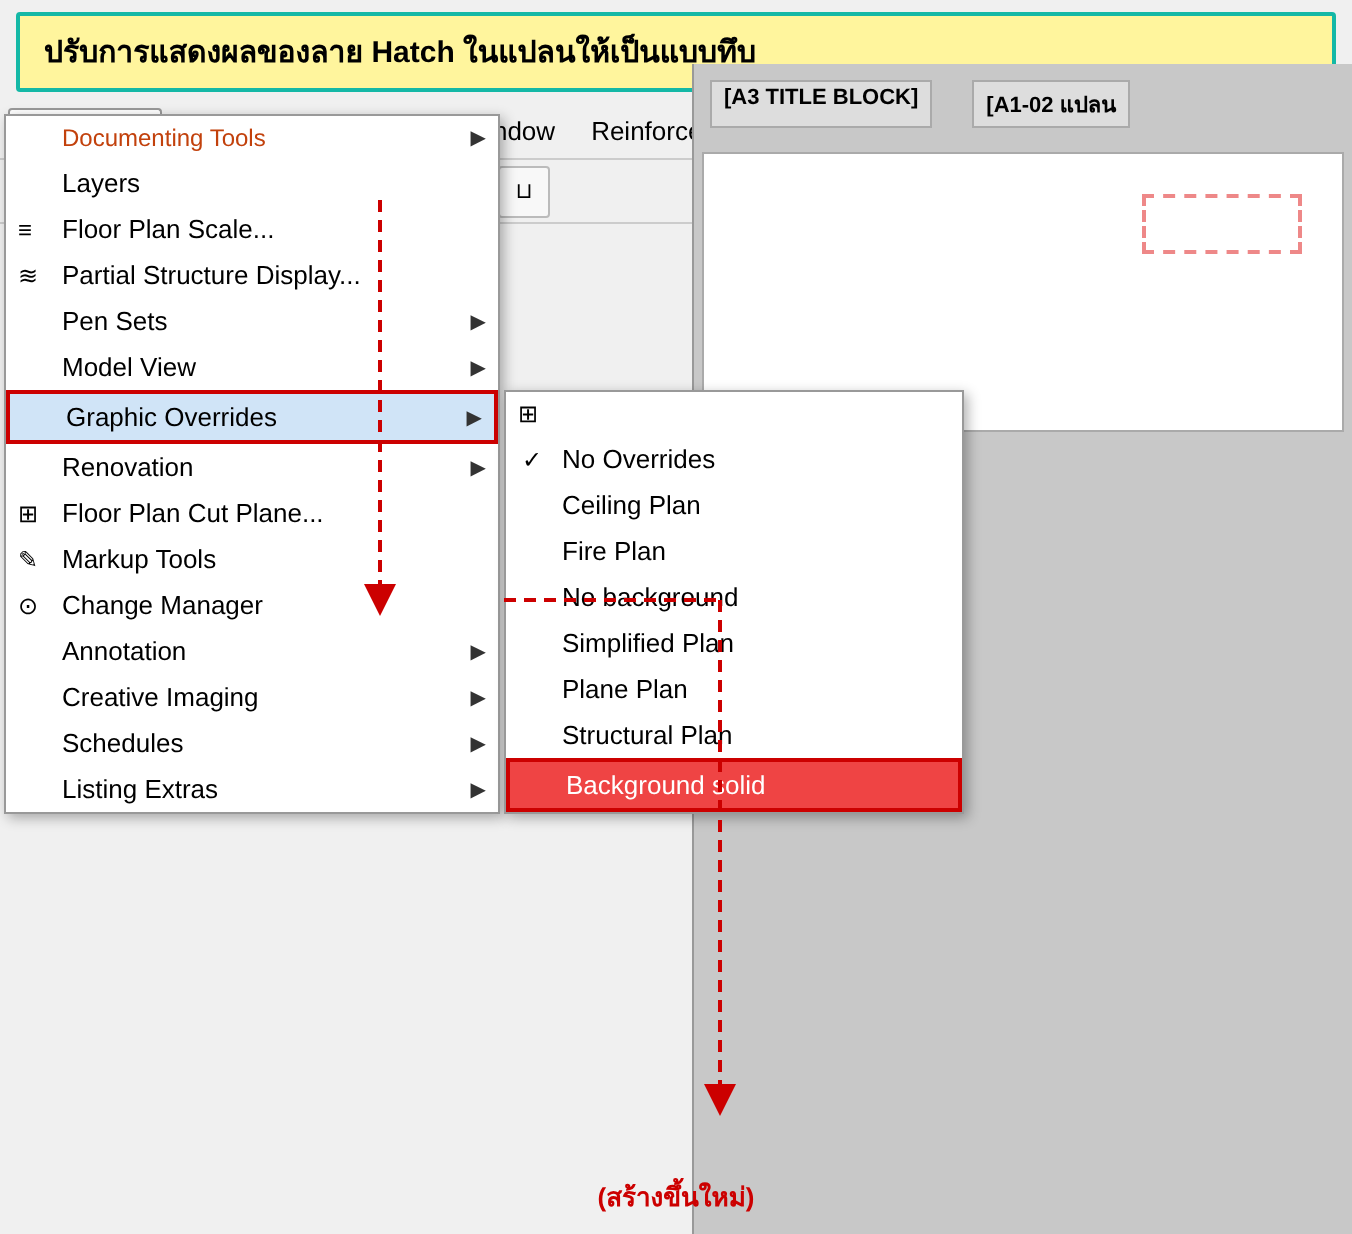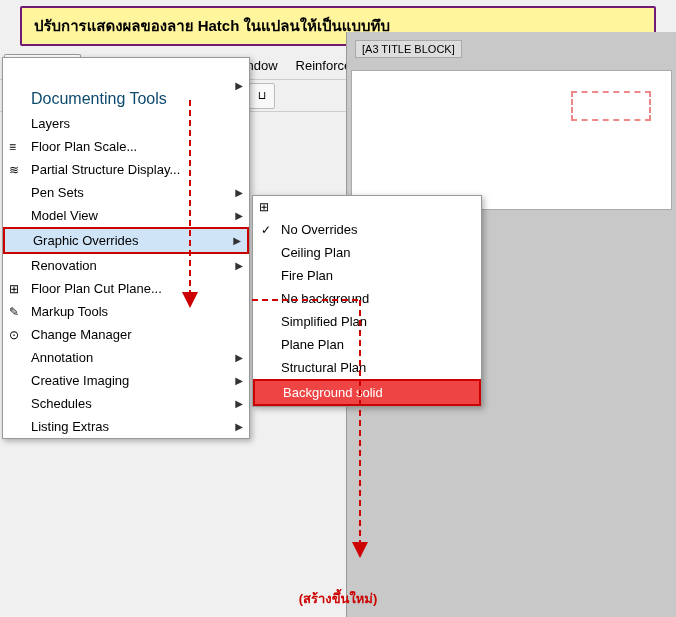--- a/index.html
+++ b/index.html
@@ -9,23 +9,23 @@
       font-family: 'Segoe UI', Tahoma, Geneva, Verdana, sans-serif;
       font-size: 13px;
       background: #f0f0f0;
       overflow: hidden;
       position: relative;
     }
 
     
     .title-banner {
       background: #fff59d;
-      border: 2px solid #701a75;
+      border: 2px solid #14b8a6;
       padding: 6px 12px;
-      margin: 6px 20px;
+      margin: 6px 8px;
       font-size: 15px;
       font-weight: bold;
       color: #000;
       border-radius: 2px;
     }
 
     
     .menubar {
       background: #f0f0f0;
       border-bottom: 1px solid #ccc;
@@ -112,23 +112,22 @@
       right: 6px;
       font-size: 10px;
       color: #333;
     }
     .menu-item .icon-left {
       position: absolute;
       left: 6px;
       font-size: 12px;
     }
     .menu-section-label {
-      font-size: 16px;
-      color: #0c4a6e;
-      margin-top: 28px;
+      font-size: 12px;
+      color: #c2410c;
     }
 
     
     .submenu {
       position: absolute;
       top: 57px;
       left: 252px;
       background: #fff;
       border: 1px solid #999;
       box-shadow: 2px 2px 6px rgba(0,0,0,0.3);
@@ -188,20 +187,21 @@
       padding: 2px 6px;
       font-size: 11px;
       display: inline-block;
       margin: 4px;
       cursor: pointer;
     }
     .canvas-title-bar {
       display: flex;
       gap: 12px;
       padding: 4px;
+      font-weight: bold;
     }
     .canvas-content {
       background: #fff;
       margin: 4px;
       height: 140px;
       border: 1px solid #aaa;
       position: relative;
     }
     .dashed-box {
       border: 2px dashed #e88;
@@ -235,20 +235,21 @@
   <div class="toolbar-btn">⊞</div>
   <div class="toolbar-btn">↺</div>
   <div class="toolbar-sep"></div>
   <div class="toolbar-btn">⊓</div>
   <div class="toolbar-btn">⊔</div>
 </div>
 
 <div class="bg-canvas">
   <div class="canvas-title-bar">
     <div class="canvas-bar">[A3 TITLE BLOCK]</div>
+    <div class="canvas-bar">[A1-02 แปลน</div>
   </div>
   <div class="canvas-content">
     <div class="dashed-box" style="border-color:#e88;"></div>
   </div>
 </div>
 
 <div class="dropdown-container">
   <div class="menu-dropdown">
 
     <div class="menu-item">

